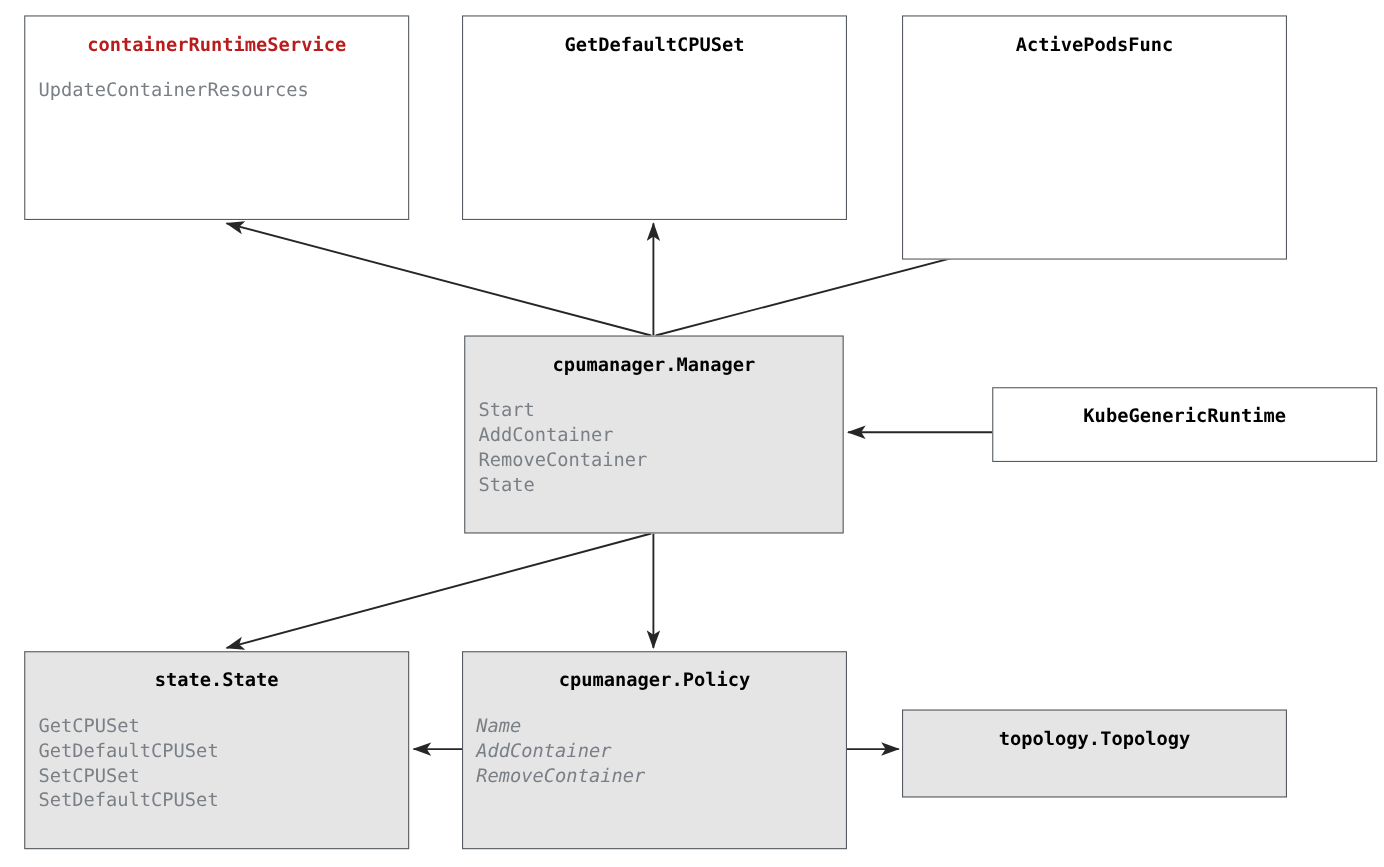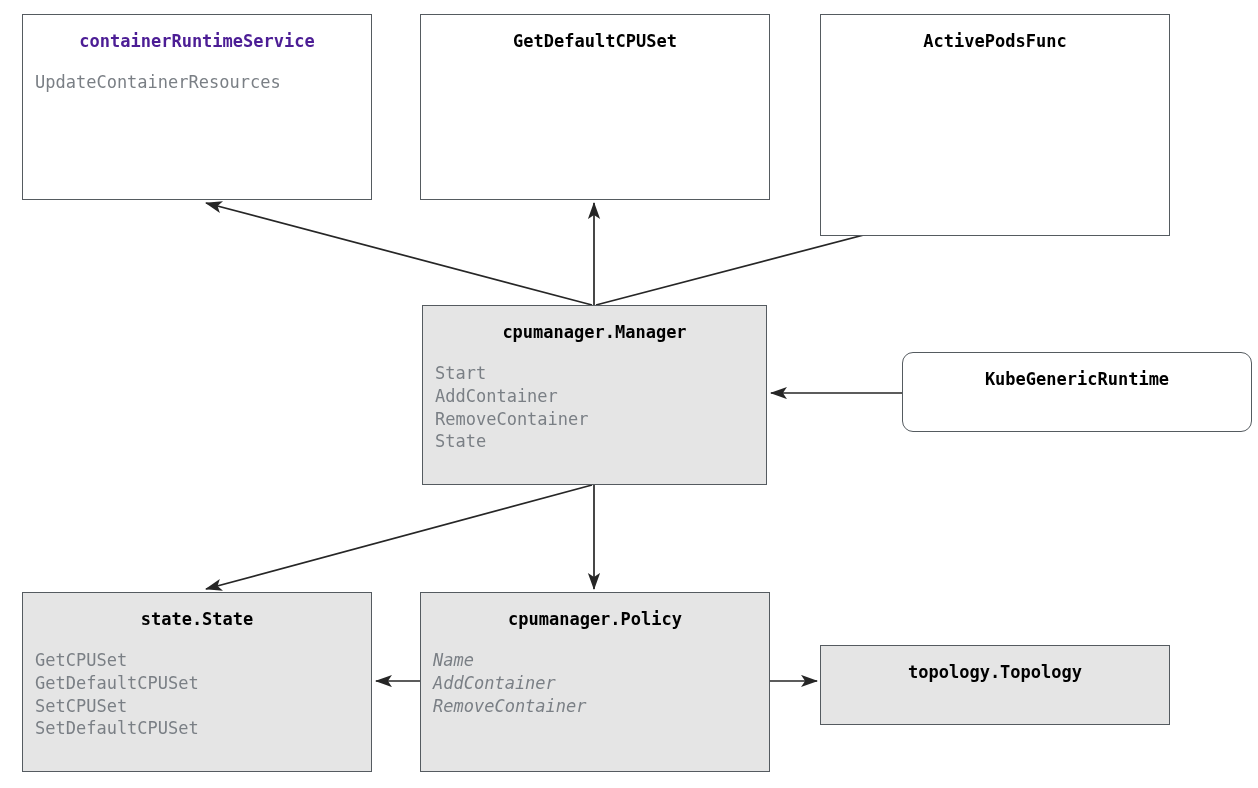--- a/index.html
+++ b/index.html
@@ -76,40 +76,40 @@
     <line x1="592" y1="485" x2="206" y2="589" stroke="#262626" stroke-width="1.7" marker-end="url(#arrow)"></line>
 
     <line x1="594" y1="485" x2="594" y2="589" stroke="#262626" stroke-width="1.7" marker-end="url(#arrow)"></line>
 
     <line x1="420" y1="681" x2="376" y2="681" stroke="#262626" stroke-width="1.7" marker-end="url(#arrow)"></line>
 
     <line x1="770" y1="681" x2="817" y2="681" stroke="#262626" stroke-width="1.7" marker-end="url(#arrow)"></line>
   </svg>
 
   <div class="node" style="left: 22px; top: 14px; width: 350px; height: 186px; border-color: rgb(85, 91, 96);">
-    <div class="node-title" style="color: #4c1d95;">containerRuntimeService</div>
+    <div class="node-title" style="color: #b91c1c;">containerRuntimeService</div>
     <div class="node-methods" style="color: rgb(122, 127, 133);"><div>UpdateContainerResources</div></div>
   </div>
 
   <div class="node" style="left: 420px; top: 14px; width: 350px; height: 186px; border-color: rgb(85, 91, 96);">
     <div class="node-title" style="color: rgb(0, 0, 0);">GetDefaultCPUSet</div>
 
   </div>
 
   <div class="node" style="left: 820px; top: 14px; width: 350px; height: 222px; border-color: rgb(85, 91, 96);">
     <div class="node-title" style="color: rgb(0, 0, 0);">ActivePodsFunc</div>
 
   </div>
 
   <div class="node blue" style="left: 422px; top: 305px; width: 345px; height: 180px; border-color: rgb(85, 91, 96);">
     <div class="node-title" style="color: rgb(0, 0, 0);">cpumanager.Manager</div>
     <div class="node-methods" style="color: rgb(122, 127, 133);"><div>Start</div><div>AddContainer</div><div>RemoveContainer</div><div>State</div></div>
   </div>
 
-  <div class="node" style="left: 902px; top: 352px; width: 350px; height: 80px; border-color: rgb(85, 91, 96); border-radius: 11px;">
+  <div class="node" style="left: 902px; top: 352px; width: 350px; height: 68px; border-color: rgb(85, 91, 96);">
     <div class="node-title" style="color: rgb(0, 0, 0);">KubeGenericRuntime</div>
 
   </div>
 
   <div class="node blue" style="left: 22px; top: 592px; width: 350px; height: 180px; border-color: rgb(85, 91, 96);">
     <div class="node-title" style="color: rgb(0, 0, 0);">state.State</div>
     <div class="node-methods" style="color: rgb(122, 127, 133);"><div>GetCPUSet</div><div>GetDefaultCPUSet</div><div>SetCPUSet</div><div>SetDefaultCPUSet</div></div>
   </div>
 
   <div class="node blue" style="left: 420px; top: 592px; width: 350px; height: 180px; border-color: rgb(85, 91, 96);">

